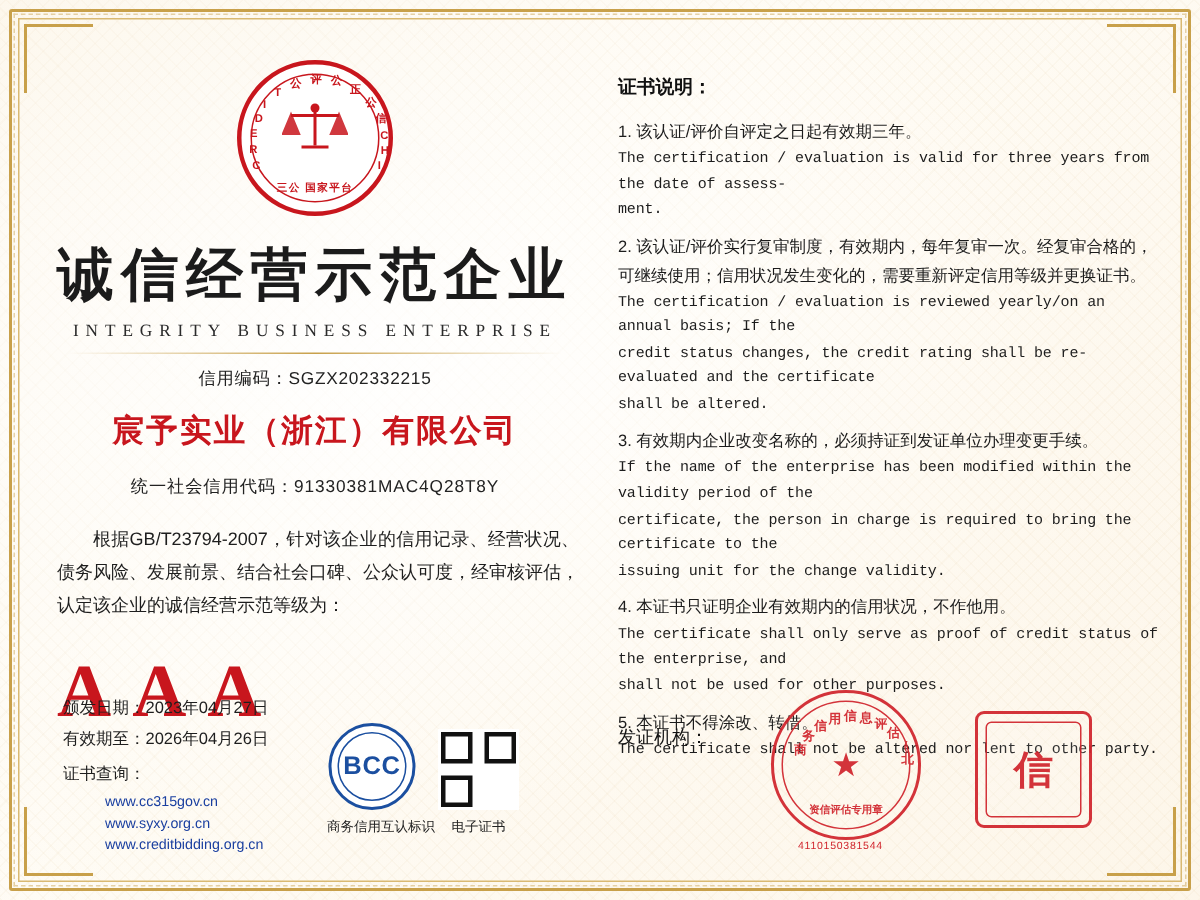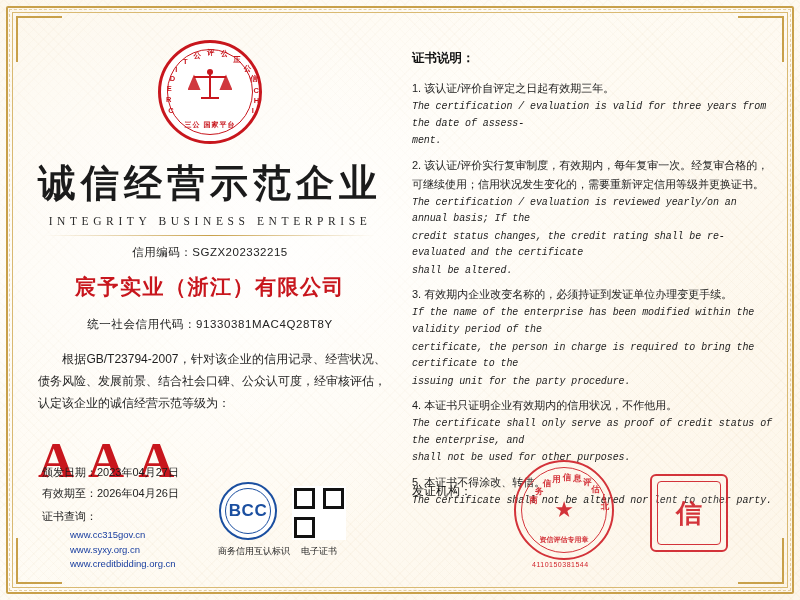--- a/index.html
+++ b/index.html
@@ -292,21 +292,20 @@
     line-height: 1.72;
     color: #1c1c1c;
     margin-bottom: 1px;
   }
   .note-line.en {
     font-family: "Liberation Mono", monospace;
     font-size: 10px;
     letter-spacing: -0.1px;
     color: #1c1c1c;
     line-height: 1.66;
-    font-style: italic;
   }
   .note-group { margin-bottom: 6px; }
 
   .issuer {
     position: absolute;
     left: 16px;
     bottom: 78px;
     font-size: 12px;
     color: #111;
   }
@@ -514,21 +513,21 @@
         <div class="note-line">2. 该认证/评价实行复审制度，有效期内，每年复审一次。经复审合格的，可继续使用；信用状况发生变化的，需要重新评定信用等级并更换证书。</div>
         <div class="note-line en">The certification / evaluation is reviewed yearly/on an annual basis; If the</div>
         <div class="note-line en">credit status changes, the credit rating shall be re-evaluated and the certificate</div>
         <div class="note-line en">shall be altered.</div>
       </div>
 
       <div class="note-group">
         <div class="note-line">3. 有效期内企业改变名称的，必须持证到发证单位办理变更手续。</div>
         <div class="note-line en">If the name of the enterprise has been modified within the validity period of the</div>
         <div class="note-line en">certificate, the person in charge is required to bring the certificate to the</div>
-        <div class="note-line en">issuing unit for the party procedure.</div>
+        <div class="note-line en">issuing unit for the change validity.</div>
       </div>
 
       <div class="note-group">
         <div class="note-line">4. 本证书只证明企业有效期内的信用状况，不作他用。</div>
         <div class="note-line en">The certificate shall only serve as proof of credit status of the enterprise, and</div>
         <div class="note-line en">shall not be used for other purposes.</div>
       </div>
 
       <div class="note-group">
         <div class="note-line">5. 本证书不得涂改、转借。</div>

